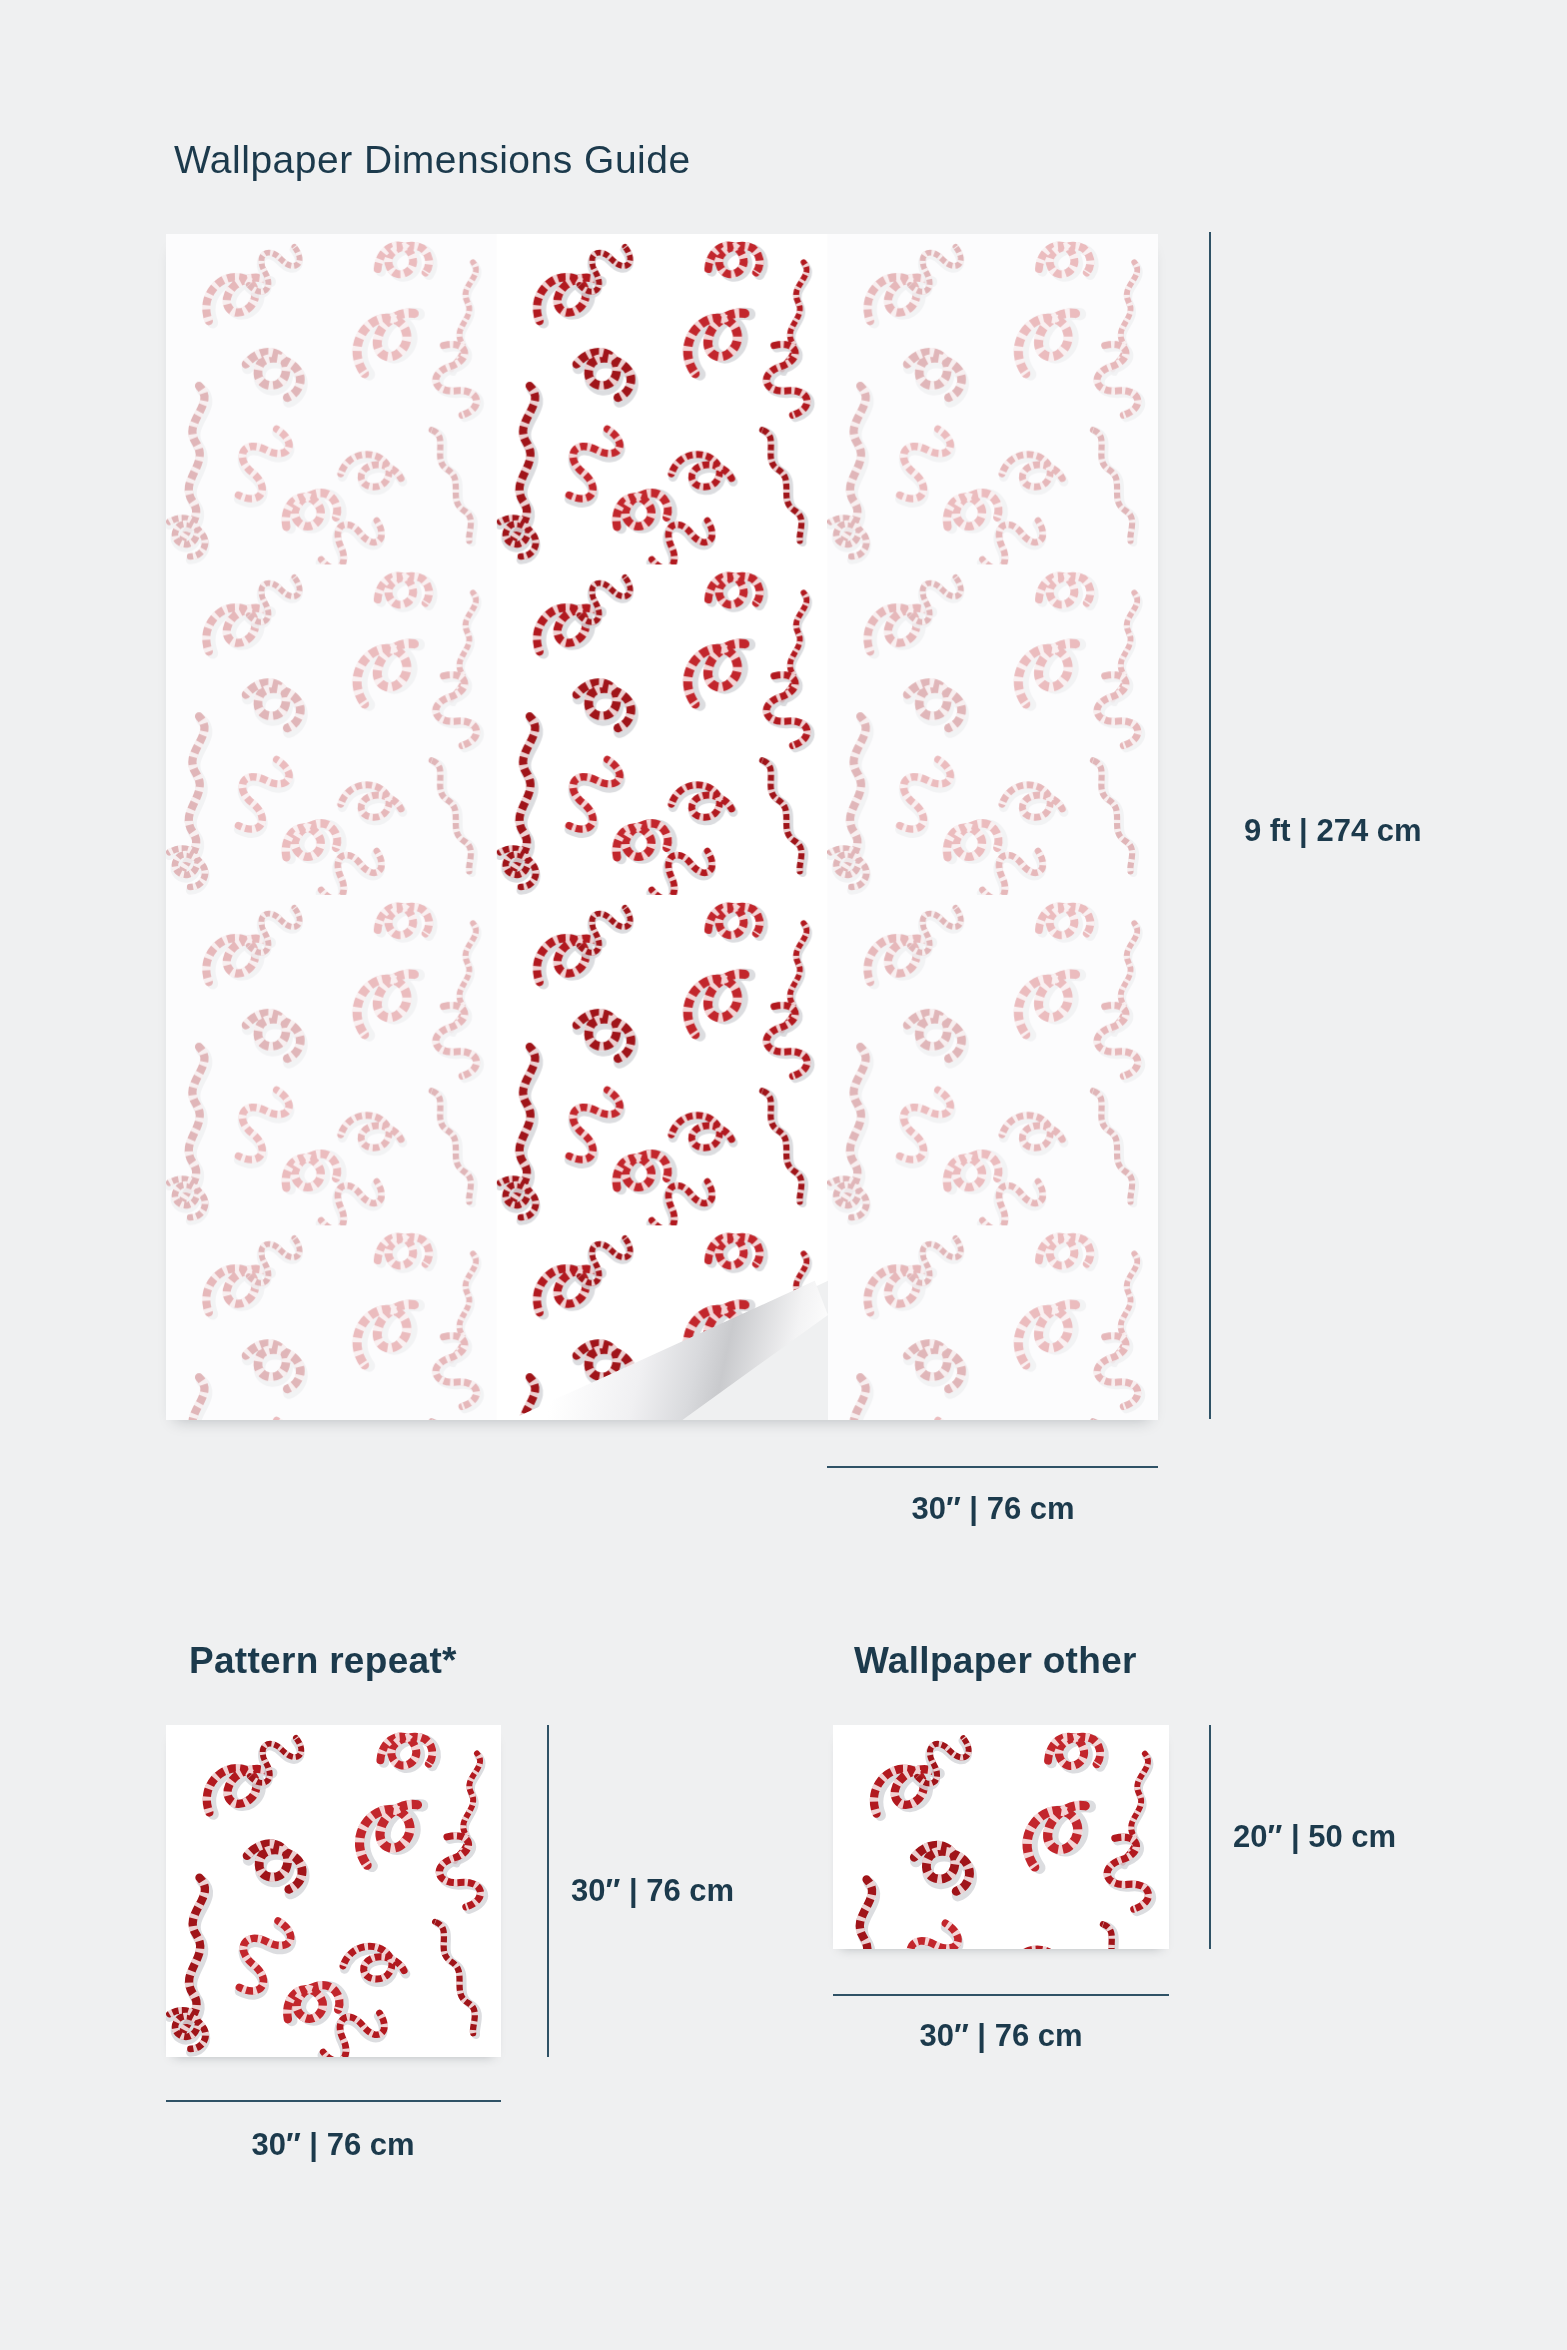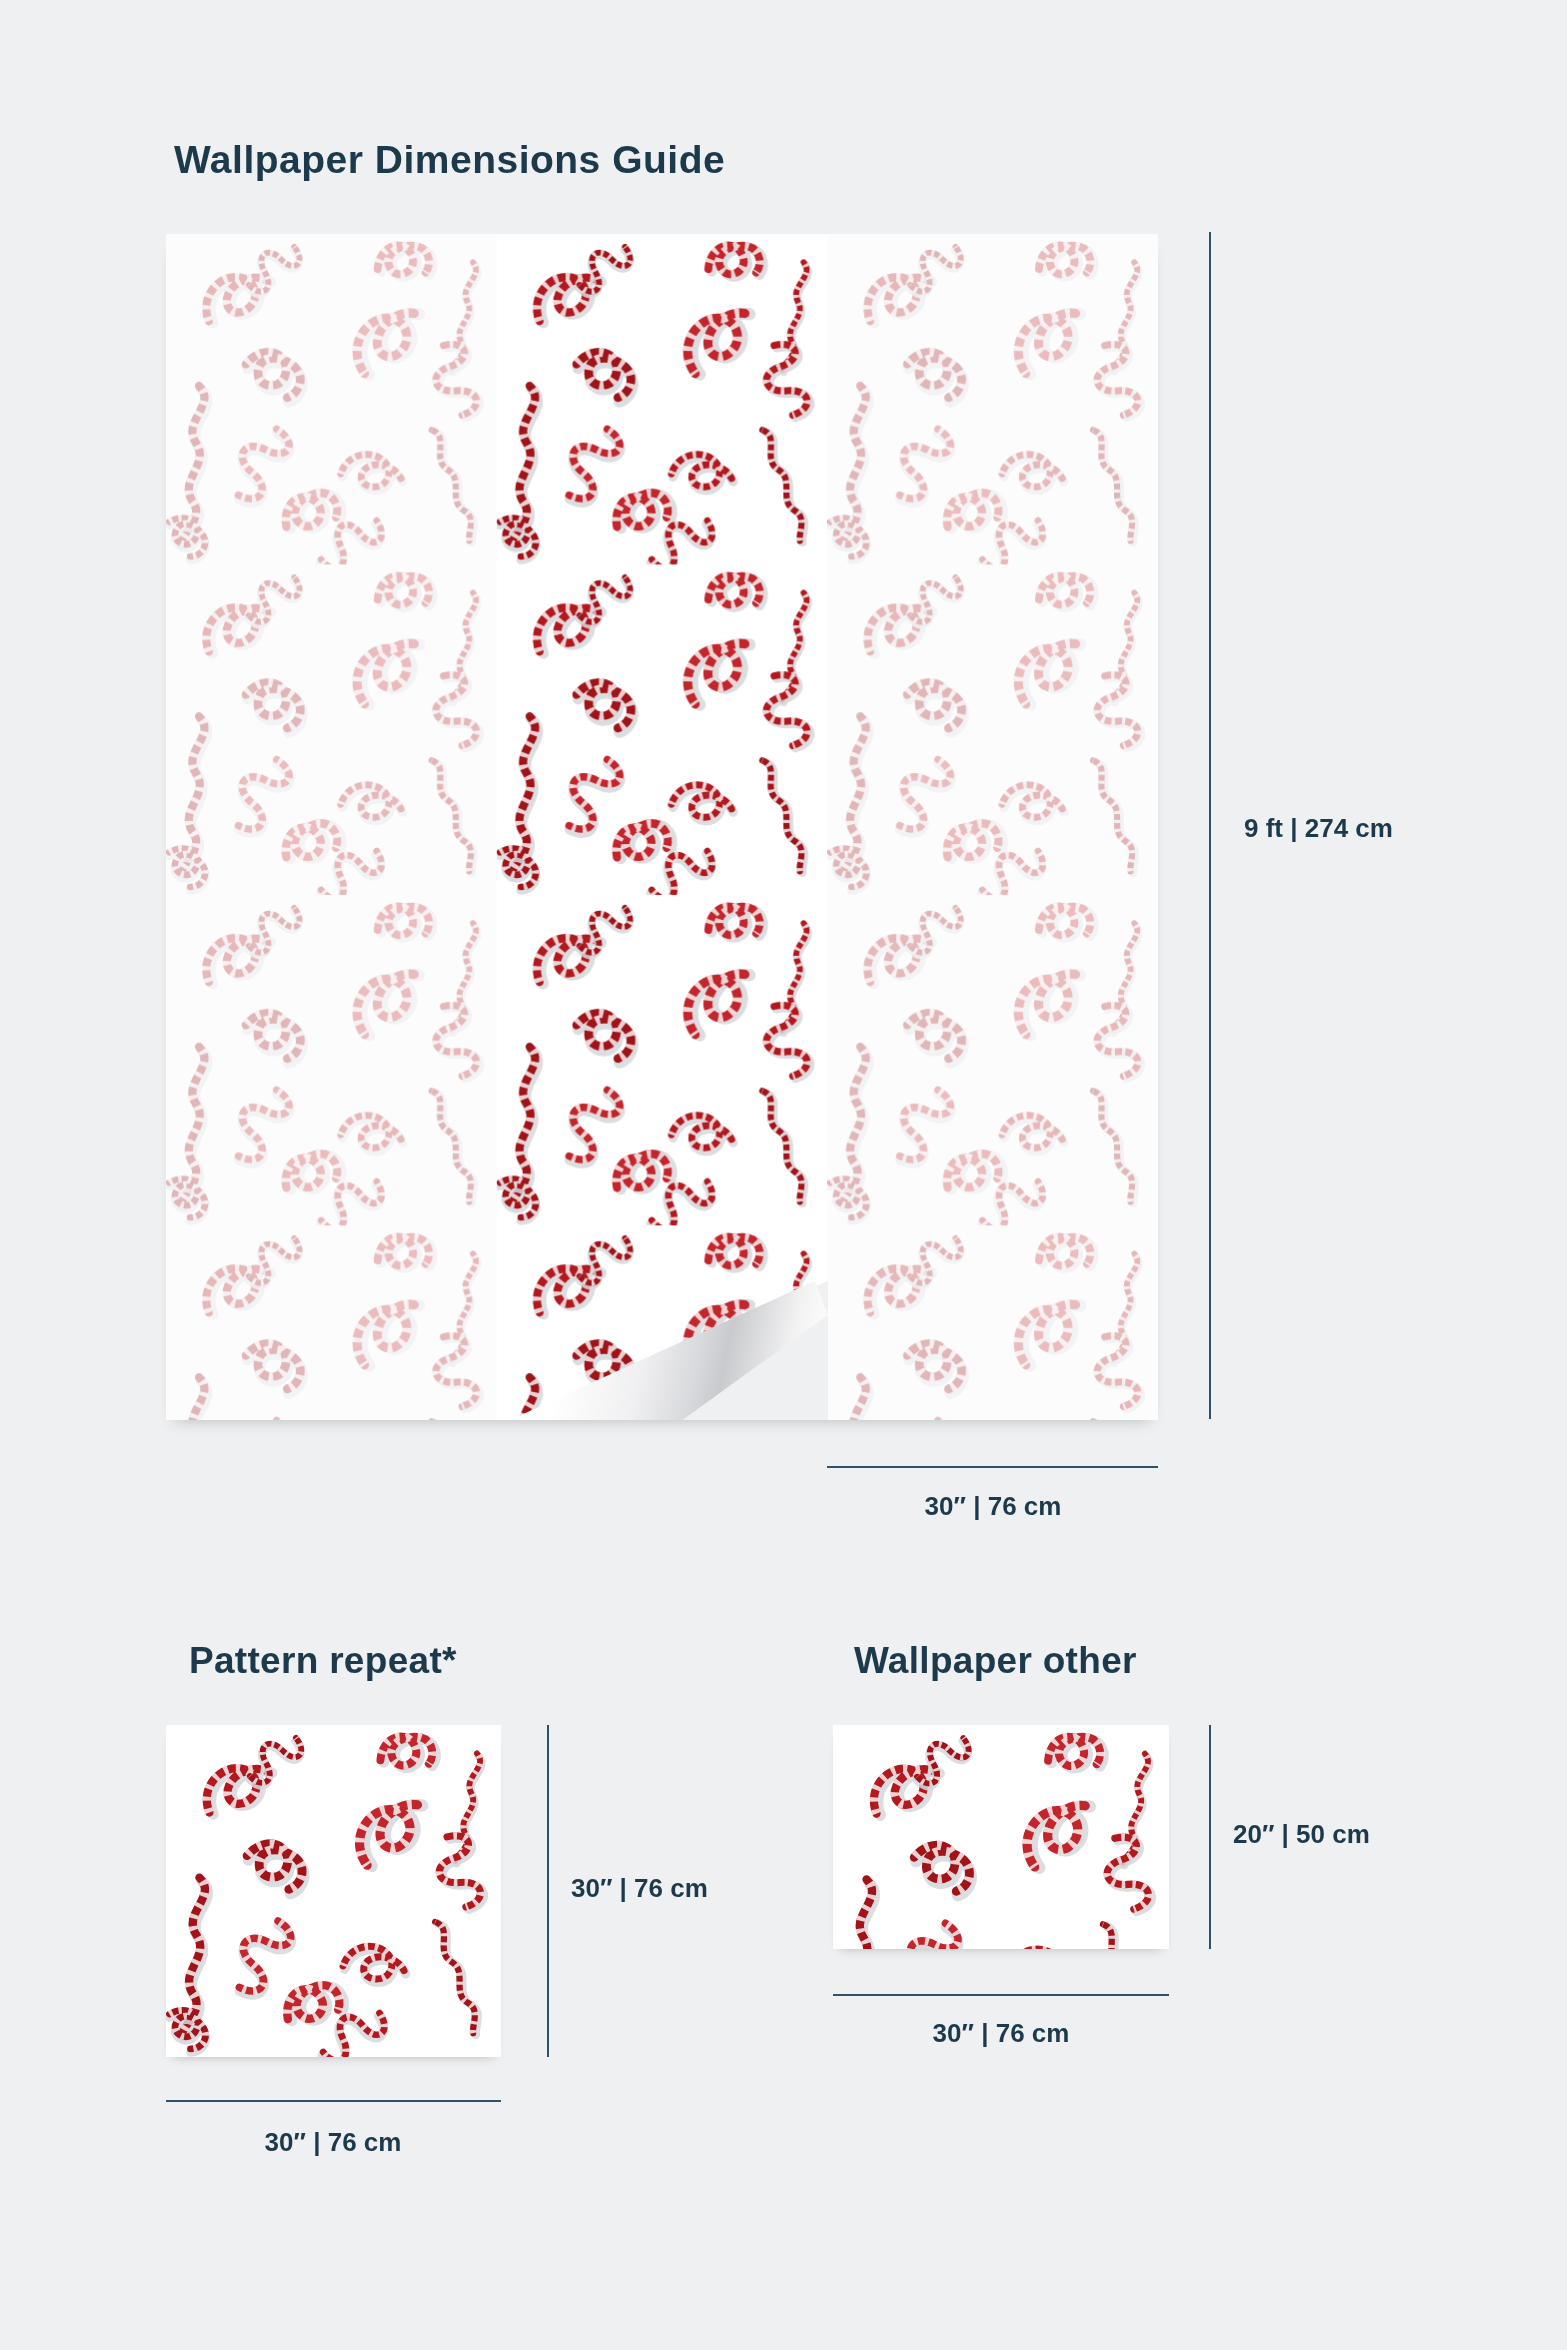--- a/index.html
+++ b/index.html
@@ -13,21 +13,21 @@
     background:var(--bg);
     font-family:"Liberation Sans", sans-serif;
     color:var(--ink);
     position:relative;
     overflow:hidden;
   }
   .canvas{position:absolute;inset:0;}
 
   .title{
     position:absolute;left:174px;top:138px;margin:0;
-    font-size:39px;font-weight:700;letter-spacing:0.5px;color:var(--ink);
+    font-size:39px;font-weight:400;letter-spacing:0.5px;color:var(--ink);
   }
 
   
   .panel{
     position:absolute;left:166px;top:234px;width:992px;height:1186px;
     box-shadow:0 9.2px 14.7px -9.2px rgba(30,40,50,.28);
     background:#fff;
   }
   .art{position:absolute;inset:0;}
   .art svg{display:block;width:100%;height:100%;}
@@ -42,21 +42,21 @@
     position:absolute;inset:0;
     background:linear-gradient(102deg,#ffffff 22%,#f0f0f2 45%,#d9dadd 60%,#c9cacd 68%,#f3f3f4 86%,#ffffff 97%);
     clip-path:polygon(4% 100%, 96% 2%, 100% 26%, 56% 100%);
     filter:drop-shadow(-4.6px -5.5px 5.5px rgba(0,0,0,.18));
   }
 
   
   .vline{position:absolute;width:1.8px;background:var(--line);}
   .hline{position:absolute;height:1.8px;background:var(--line);}
   .dim-label{
-    position:absolute;font-size:26px;font-weight:700;color:var(--ink);
+    position:absolute;font-size:31px;font-weight:700;color:var(--ink);
     white-space:nowrap;line-height:1;
   }
   .centered{transform:translateX(-50%);}
 
   .main-vline{left:1209px;top:232px;height:1187px;}
   .main-height{left:1244px;top:815px;}
   .main-hline{left:827px;top:1466px;width:331px;}
   .main-width{left:993px;top:1493px;}
 
   

